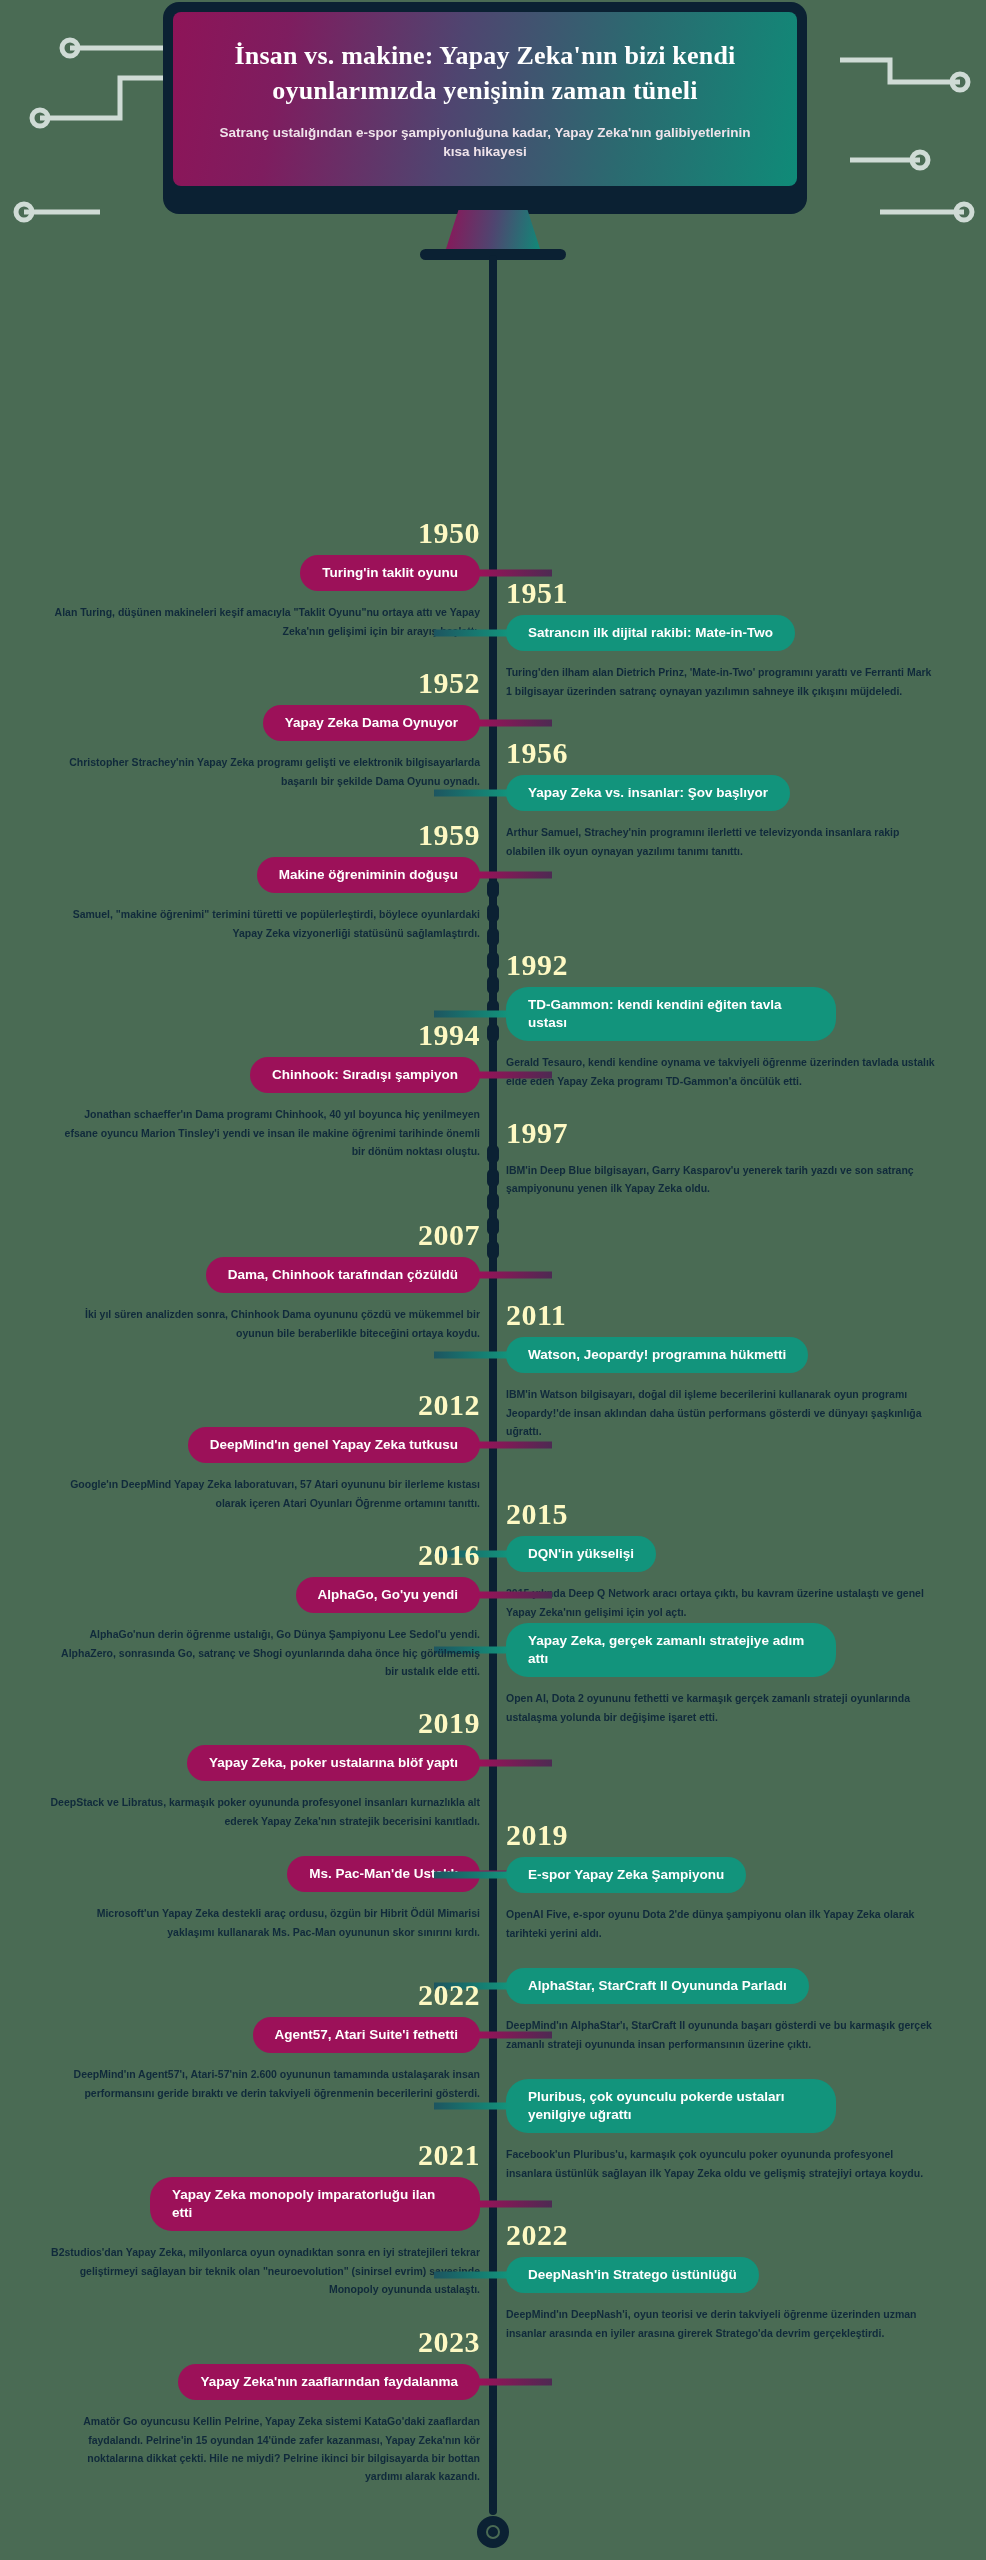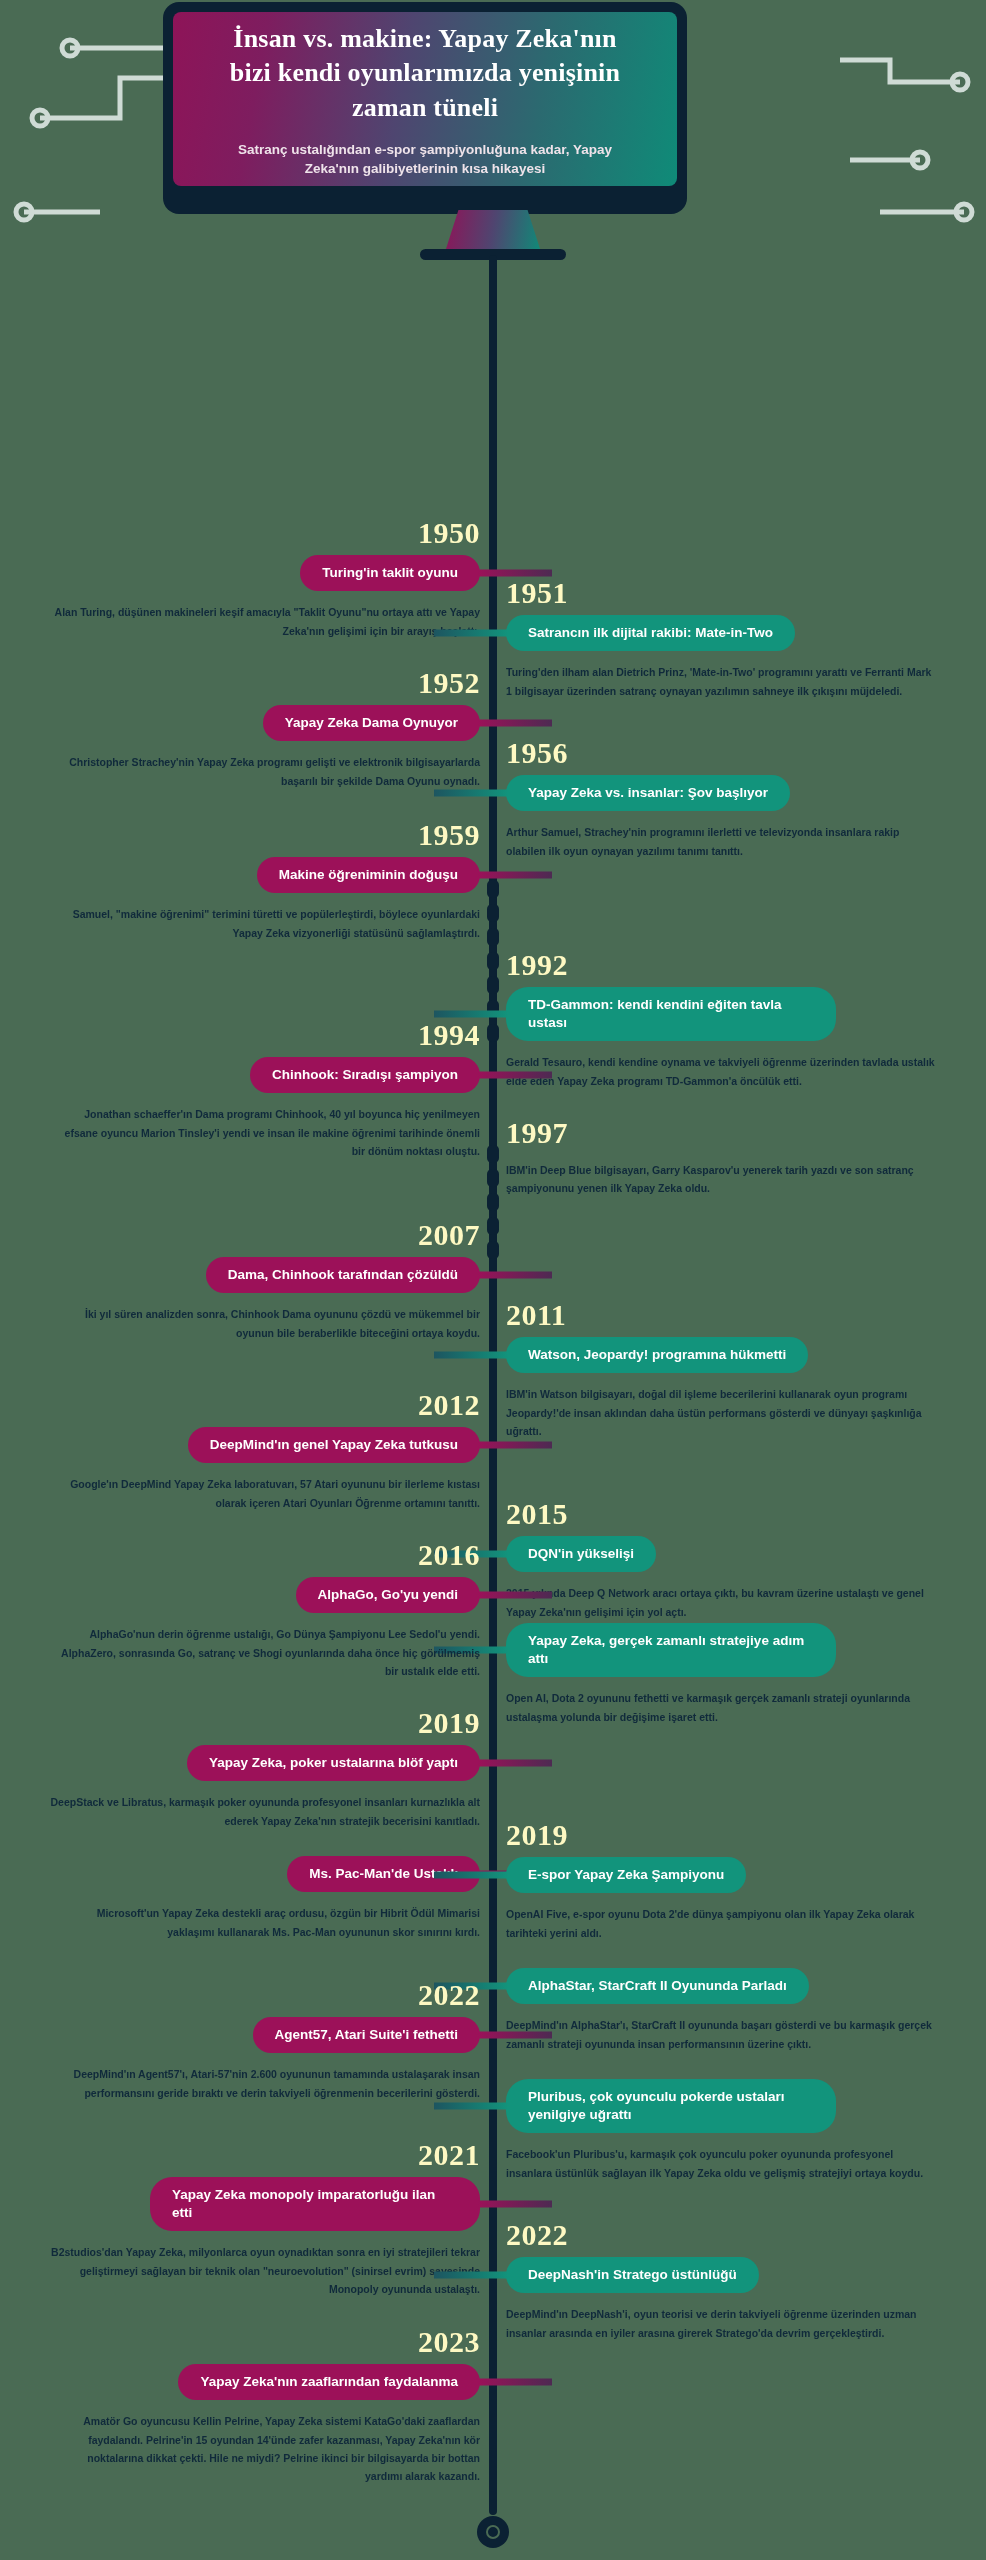--- a/index.html
+++ b/index.html
@@ -23,21 +23,21 @@
     height: 258px;
   }
   .circuit {
     position: absolute; top: 0; left: 0;
     width: 986px; height: 258px;
     pointer-events: none;
   }
   .monitor {
     position: absolute;
     left: 163px; top: 2px;
-    width: 524px; height: 212px;
+    width: 644px; height: 212px;
     background: #0b2133;
     border-radius: 16px;
     padding: 10px 10px 28px 10px;
   }
   .screen {
     width: 100%; height: 100%;
     border-radius: 8px;
     background: linear-gradient(100deg, #8e1458 0%, #7e1d5f 18%, #4f4570 45%, #2b6a70 72%, #0f8b78 100%);
     display: flex;
     flex-direction: column;

